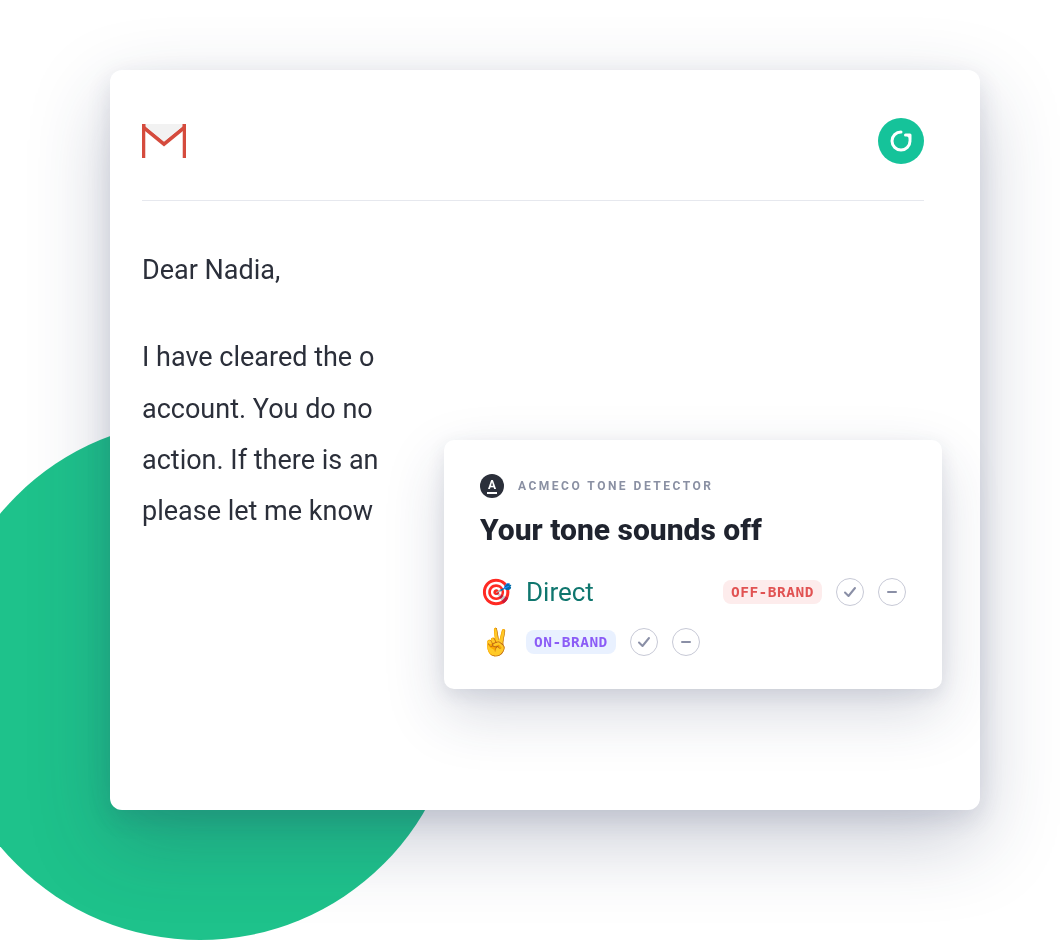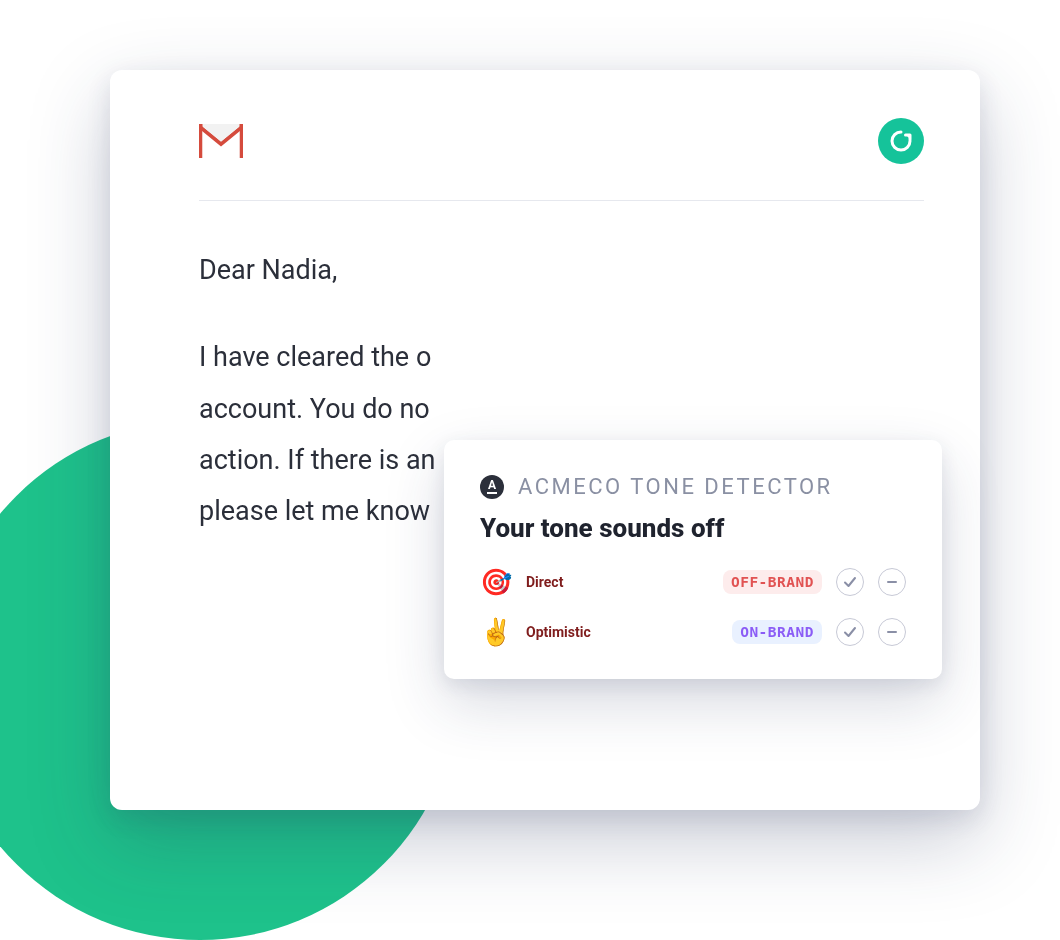--- a/index.html
+++ b/index.html
@@ -23,21 +23,21 @@
     }
     .email-card {
       position: absolute;
       left: 110px;
       top: 70px;
       width: 870px;
       height: 740px;
       background: #fff;
       border-radius: 12px;
       box-shadow: 0 30px 80px rgba(40,50,90,0.25), 0 8px 24px rgba(40,50,90,0.12);
-      padding: 48px 56px 40px 89px;
+      padding: 48px 56px 40px 32px;
       z-index: 1;
     }
     .email-header {
       display: flex;
       justify-content: space-between;
       align-items: center;
       border-bottom: 1px solid #e6e8ee;
       padding-bottom: 36px;
       margin-bottom: 44px;
     }
@@ -81,42 +81,42 @@
     }
     .tone-brand-icon .underline {
       display: block;
       width: 10px;
       height: 2px;
       background: #fff;
       margin-top: 1px;
     }
     .tone-brand-label {
       letter-spacing: 2.5px;
-      font-size: 22px;
+      font-size: 12px;
       color: #8a90a3;
-      font-weight: 400;
+      font-weight: 700;
     }
     .tone-title {
-      font-size: 26px;
+      font-size: 30px;
       font-weight: 800;
       color: #1f232e;
-      margin-bottom: 24px;
+      margin-bottom: 30px;
     }
     .tone-row {
       display: flex;
       align-items: center;
       gap: 14px;
       margin-bottom: 20px;
     }
     .tone-row:last-child { margin-bottom: 0; }
     .tone-emoji { font-size: 26px; width: 32px; text-align: center; }
     .tone-label {
-      font-size: 14px;
-      font-weight: 700;
-      color: #7f1d1d;
+      font-size: 26px;
+      font-weight: 400;
+      color: #0f766e;
       flex: 1;
     }
     .tone-badge {
       font-family: ui-monospace, Menlo, Consolas, monospace;
       font-size: 14.5px;
       font-weight: 700;
       letter-spacing: 0.5px;
       padding: 4px 8px;
       border-radius: 8px;
     }
@@ -191,21 +191,20 @@
     </button>
     <button class="tone-action">
       <svg viewBox="0 0 14 14">
           <line x1="3" y1="7" x2="11" y2="7" stroke-linecap="round"></line>
         </svg>
     </button>
   </div>
 
   <div class="tone-row">
     <span class="tone-emoji">✌️</span>
-    <span class="tone-label">Optimistic</span>
     <span class="tone-badge on">ON-BRAND</span>
     <button class="tone-action">
       <svg viewBox="0 0 14 14">
           <polyline points="2,7.5 5.5,11 12,3" stroke-linecap="round" stroke-linejoin="round"></polyline>
         </svg>
     </button>
     <button class="tone-action">
       <svg viewBox="0 0 14 14">
           <line x1="3" y1="7" x2="11" y2="7" stroke-linecap="round"></line>
         </svg>

